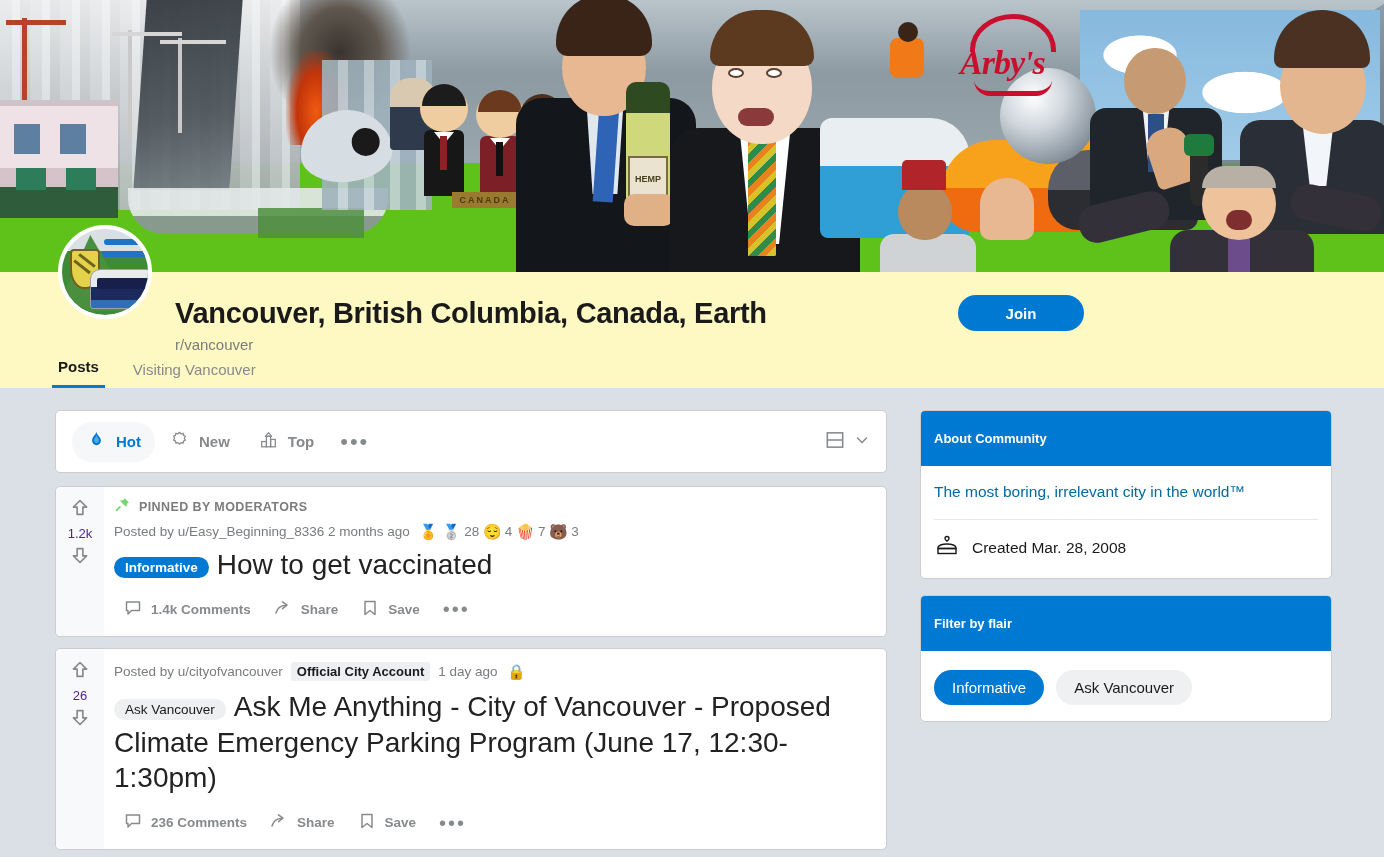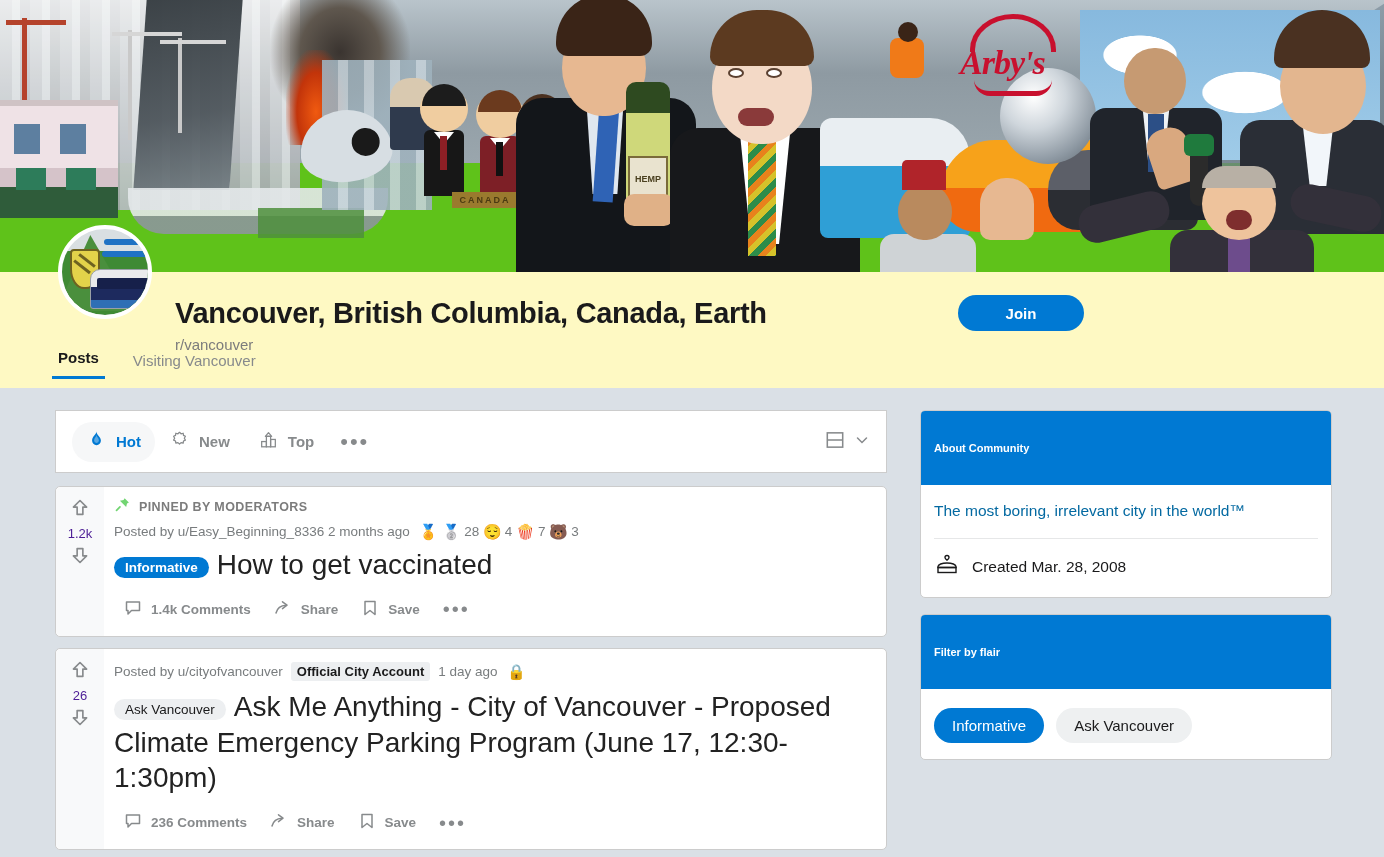--- a/index.html
+++ b/index.html
@@ -266,42 +266,42 @@
   }
   .join-btn {
     position: absolute; left: 958px; top: 23px;
     width: 126px; height: 36px; border-radius: 18px;
     background: #0079d3; color: #fff; border: none;
     font-size: 15px; font-weight: 700;
     font-family: "Liberation Sans", sans-serif;
     cursor: pointer;
   }
   .tabs {
-    position: absolute; left: 52px; bottom: 9px;
+    position: absolute; left: 52px; bottom: 0;
     display: flex; align-items: flex-end; gap: 22px;
   }
   .tab {
     font-size: 15px; color: #878a8c; padding: 4px 6px 10px 6px;
     cursor: pointer; font-weight: 500;
   }
   .tab.active { color: #1a1a1b; font-weight: 700; border-bottom: 3px solid #0079d3; }
 
   
   .content {
     display: flex;
     gap: 33px;
     padding: 22px 0 0 55px;
     background: #dae0e6;
     height: calc(857px - 272px - 133px);
   }
   .feed { width: 832px; flex: none; }
   .side { width: 412px; flex: none; }
 
   .sortbar {
-    background:#fff; border:1px solid #ccc; border-radius:0;
+    background:#fff; border:1px solid #ccc; border-radius:5px;
     height: 63px; display:flex; align-items:center; padding: 12px 16px;
     margin-bottom: 13px;
   }
   .sort-item {
     display:flex; align-items:center; gap:9px;
     padding: 8px 14px; border-radius: 20px; cursor:pointer;
     font-size: 15px; font-weight:700; color:#878a8c;
   }
   .sort-item.active { background:#f6f7f8; color:#0079d3; }
   .sort-dots { color:#878a8c; font-size:22px; letter-spacing:2px; padding: 0 12px; cursor:pointer; line-height:12px;}
@@ -347,22 +347,22 @@
   .act {
     display:flex; align-items:center; gap:8px;
     padding: 7px 9px; border-radius:3px; cursor:pointer;
     font-size:13.5px; font-weight:700; color:#878a8c;
   }
   .act-dots { font-size:20px; letter-spacing:2px; color:#878a8c; padding: 2px 10px; cursor:pointer; line-height:10px;}
 
   
   .widget { background:#fff; border:1px solid #ccc; border-radius:5px; overflow:hidden; margin-bottom:16px; }
   .widget-head {
-    background:#0079d3; color:#fff; font-size:11px; font-weight:700;
-    padding: 31px 13px;
+    background:#0079d3; color:#fff; font-size:13px; font-weight:700;
+    padding: 20px 13px;
   }
   .widget-body { padding: 13px 13px 16px 13px; }
   .desc { font-size:15.5px; color:#0369a1; line-height:1.33; margin: 3px 0 16px 0; }
   .stats { display:flex; }
   .stat { width: 50%; }
   .stat-num { font-size:19px; font-weight:500; color:#1a1a1b; }
   .stat-lab { font-size:13.5px; color:#1a1a1b; margin-top:2px; }
   .divider { height:1px; background:#e6e7e8; margin: 16px 0 14px 0; }
   .created { display:flex; align-items:center; gap:12px; font-size:15.5px; color:#1a1a1b; }
   .flairs { display:flex; gap:12px; flex-wrap:wrap; padding-top: 6px; }

